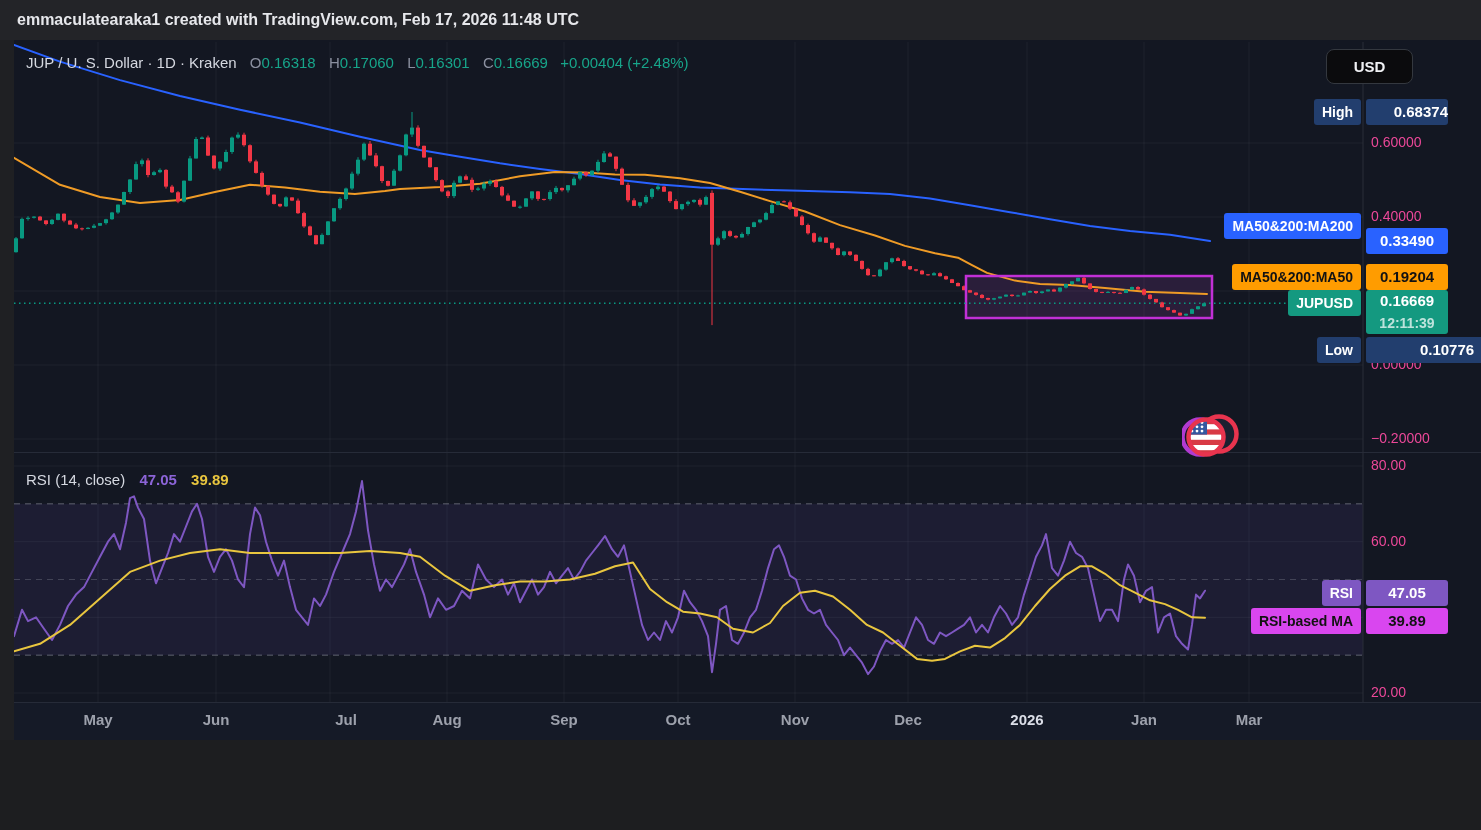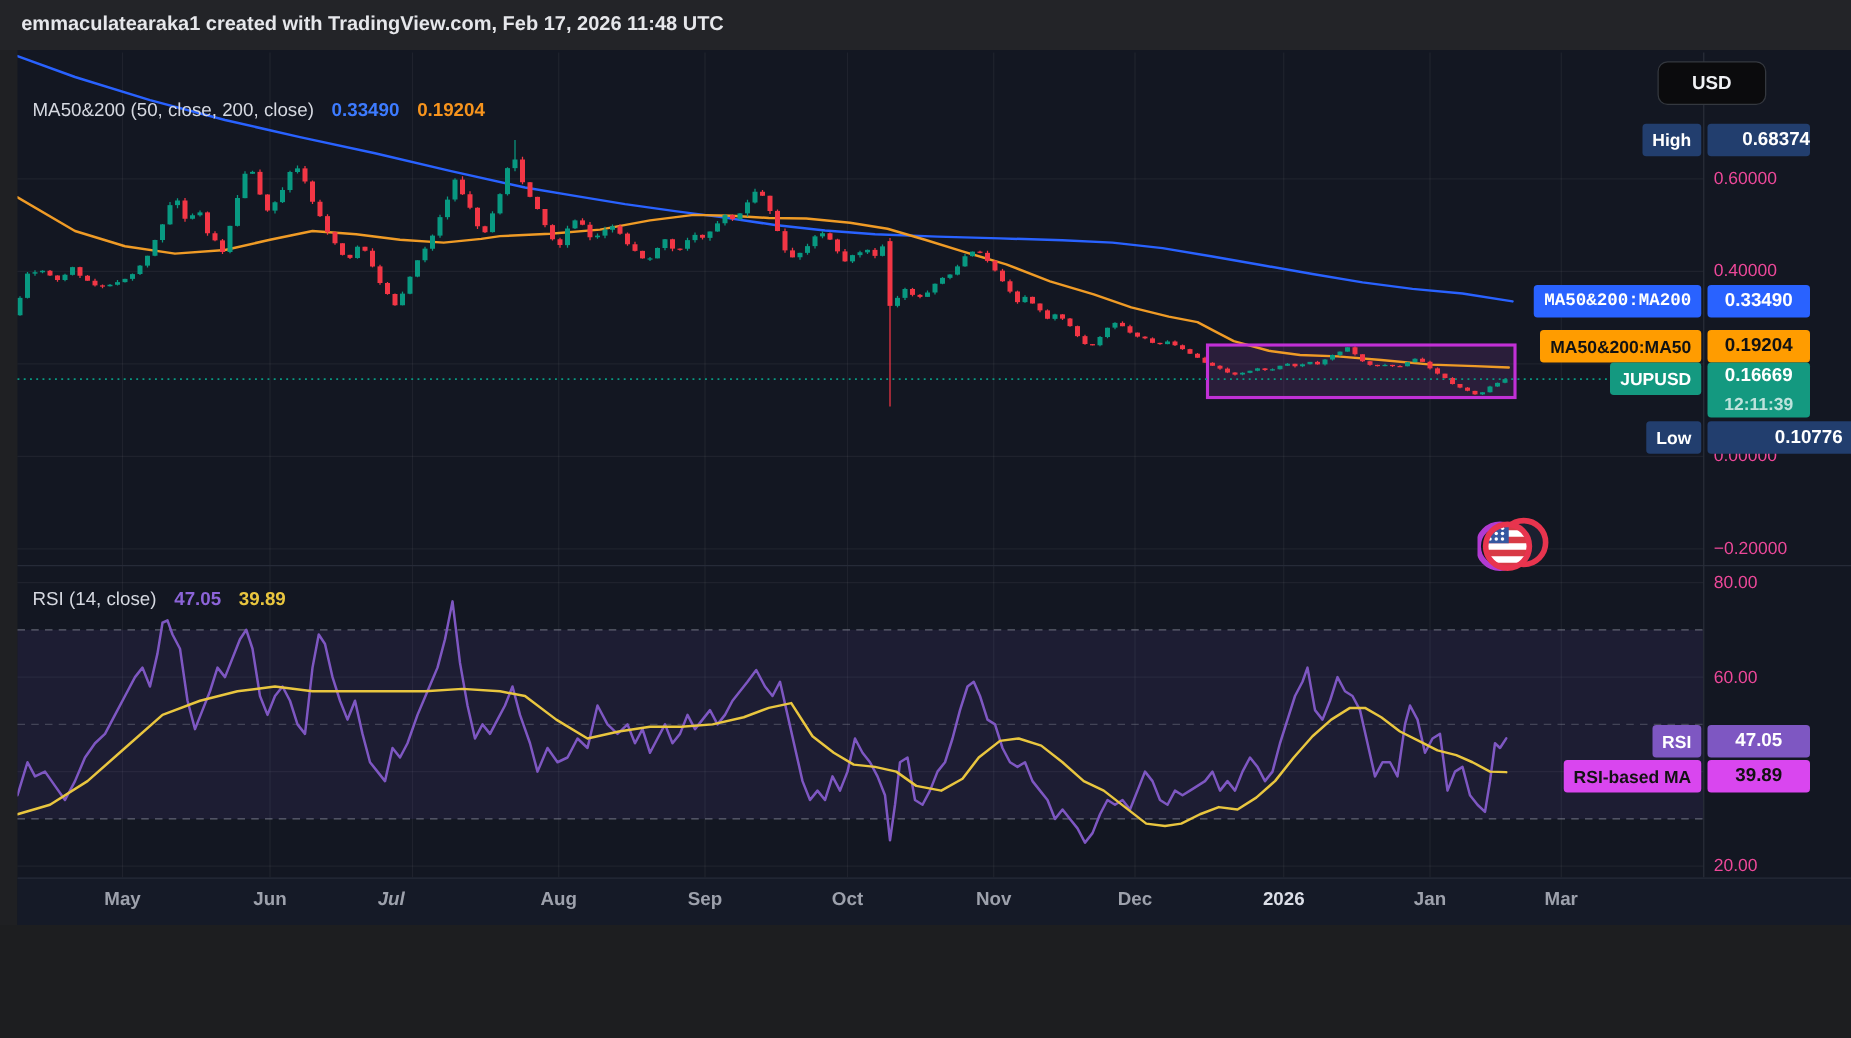--- a/index.html
+++ b/index.html
@@ -496,60 +496,63 @@
         <polyline points="14,651.4 40,643.8 70,624.9 100,598.4 130,571.9 160,560.6 190,553.0 220,549.2 250,553.0 280,553.0 310,553.0 340,553.0 370,551.1 400,553.0 420,556.8 445,575.7 470,590.8 495,585.2 520,581.4 545,581.4 570,579.5 595,573.8 615,566.3 633,562.5 650,589.0 667,602.2 683,611.7 700,613.5 717,617.3 733,628.7 753,632.5 770,623.0 783,606.0 800,592.7 815,590.8 833,596.5 850,609.8 867,624.9 883,632.5 900,645.7 917,658.9 932,660.8 945,658.9 960,651.4 975,645.7 990,647.6 1005,638.1 1020,624.9 1035,606.0 1050,589.0 1065,575.7 1080,566.3 1092,566.3 1105,573.8 1120,585.2 1135,592.7 1150,600.3 1165,604.1 1178,609.8 1192,617.3 1205,617.7" fill="none" stroke="#e9c63f" stroke-width="2" stroke-linejoin="round" stroke-linecap="round"></polyline>
       </g>
       <line x1="14" y1="452.5" x2="1481" y2="452.5" stroke="#262b38"></line>
       <line x1="1363" y1="42" x2="1363" y2="702" stroke="#2a2e39"></line>
     </svg>
 
   <div class="timeaxis"></div>
   <div id="months">
       <div class="month" style="left: 98px;">May</div>
       <div class="month" style="left: 216px;">Jun</div>
-      <div class="month" style="left: 313px; font-style: italic;">Jul</div>
+      <div class="month" style="left: 346px;">Jul</div>
       <div class="month" style="left: 447px;">Aug</div>
       <div class="month" style="left: 564px;">Sep</div>
       <div class="month" style="left: 678px;">Oct</div>
       <div class="month" style="left: 795px;">Nov</div>
       <div class="month" style="left: 908px;">Dec</div>
       <div class="month strong" style="left: 1027px;">2026</div>
       <div class="month" style="left: 1144px;">Jan</div>
       <div class="month" style="left: 1249px;">Mar</div>
     </div>
   <div class="axis-hit" style="left:1363px;top:42px;width:118px;height:660px;"></div>
   <div id="ticks">
       <div class="tick" style="top: 134px;">0.60000</div>
       <div class="tick" style="top: 208px;">0.40000</div>
       <div class="tick" style="top: 356px;">0.00000</div>
       <div class="tick" style="top: 430px;">−0.20000</div>
       <div class="tick" style="top: 457px;">80.00</div>
       <div class="tick" style="top: 532.667px;">60.00</div>
       <div class="tick" style="top: 684px;">20.00</div>
     </div>
 
-
-  <div class="legend" style="left:26px;top:80px;">
-    <span class="l-sym">MA50&amp;200 (50, close, 200, close)</span>
-    <span class="l-blue">0.33490</span>
-    <span class="l-orange">0.19204</span>
+  <div class="legend" style="left:26px;top:54px;">
+    <span class="l-sym">JUP / U. S. Dollar · 1D · Kraken</span>
+    <span class="l-key">O</span><span class="l-val">0.16318</span>
+    <span class="l-key">H</span><span class="l-val">0.17060</span>
+    <span class="l-key">L</span><span class="l-val">0.16301</span>
+    <span class="l-key">C</span><span class="l-val">0.16669</span>
+    <span class="l-chg">+0.00404 (+2.48%)</span>
   </div>
+
 
   <div class="legend" style="left:26px;top:471px;">
     <span class="l-sym">RSI (14, close)</span>
     <span class="l-purple">47.05</span>
     <span class="l-yellow">39.89</span>
   </div>
 
   <div class="usd-btn">USD</div>
 
   <div class="badge-name bg-navy" style="top:99px;">High</div>
   <div class="badge-val  bg-navy" style="top:99px;text-align:right;">0.68374</div>
 
-  <div class="badge-name bg-blue" style="top:228px;font-family:Liberation Mono, monospace;">MA50&amp;200:MA200</div>
+  <div class="badge-name bg-blue" style="top:213px;">MA50&amp;200:MA200</div>
   <div class="badge-val  bg-blue" style="top:228px;">0.33490</div>
 
   <div class="badge-name bg-orange" style="top:264px;">MA50&amp;200:MA50</div>
   <div class="badge-val  bg-orange" style="top:264px;">0.19204</div>
 
   <div class="badge-name bg-teal" style="top:290px;">JUPUSD</div>
   <div class="badge-val  bg-teal jup-val" style="top:290px;">
     <div>0.16669</div>
     <div class="cd">12:11:39</div>
   </div>

